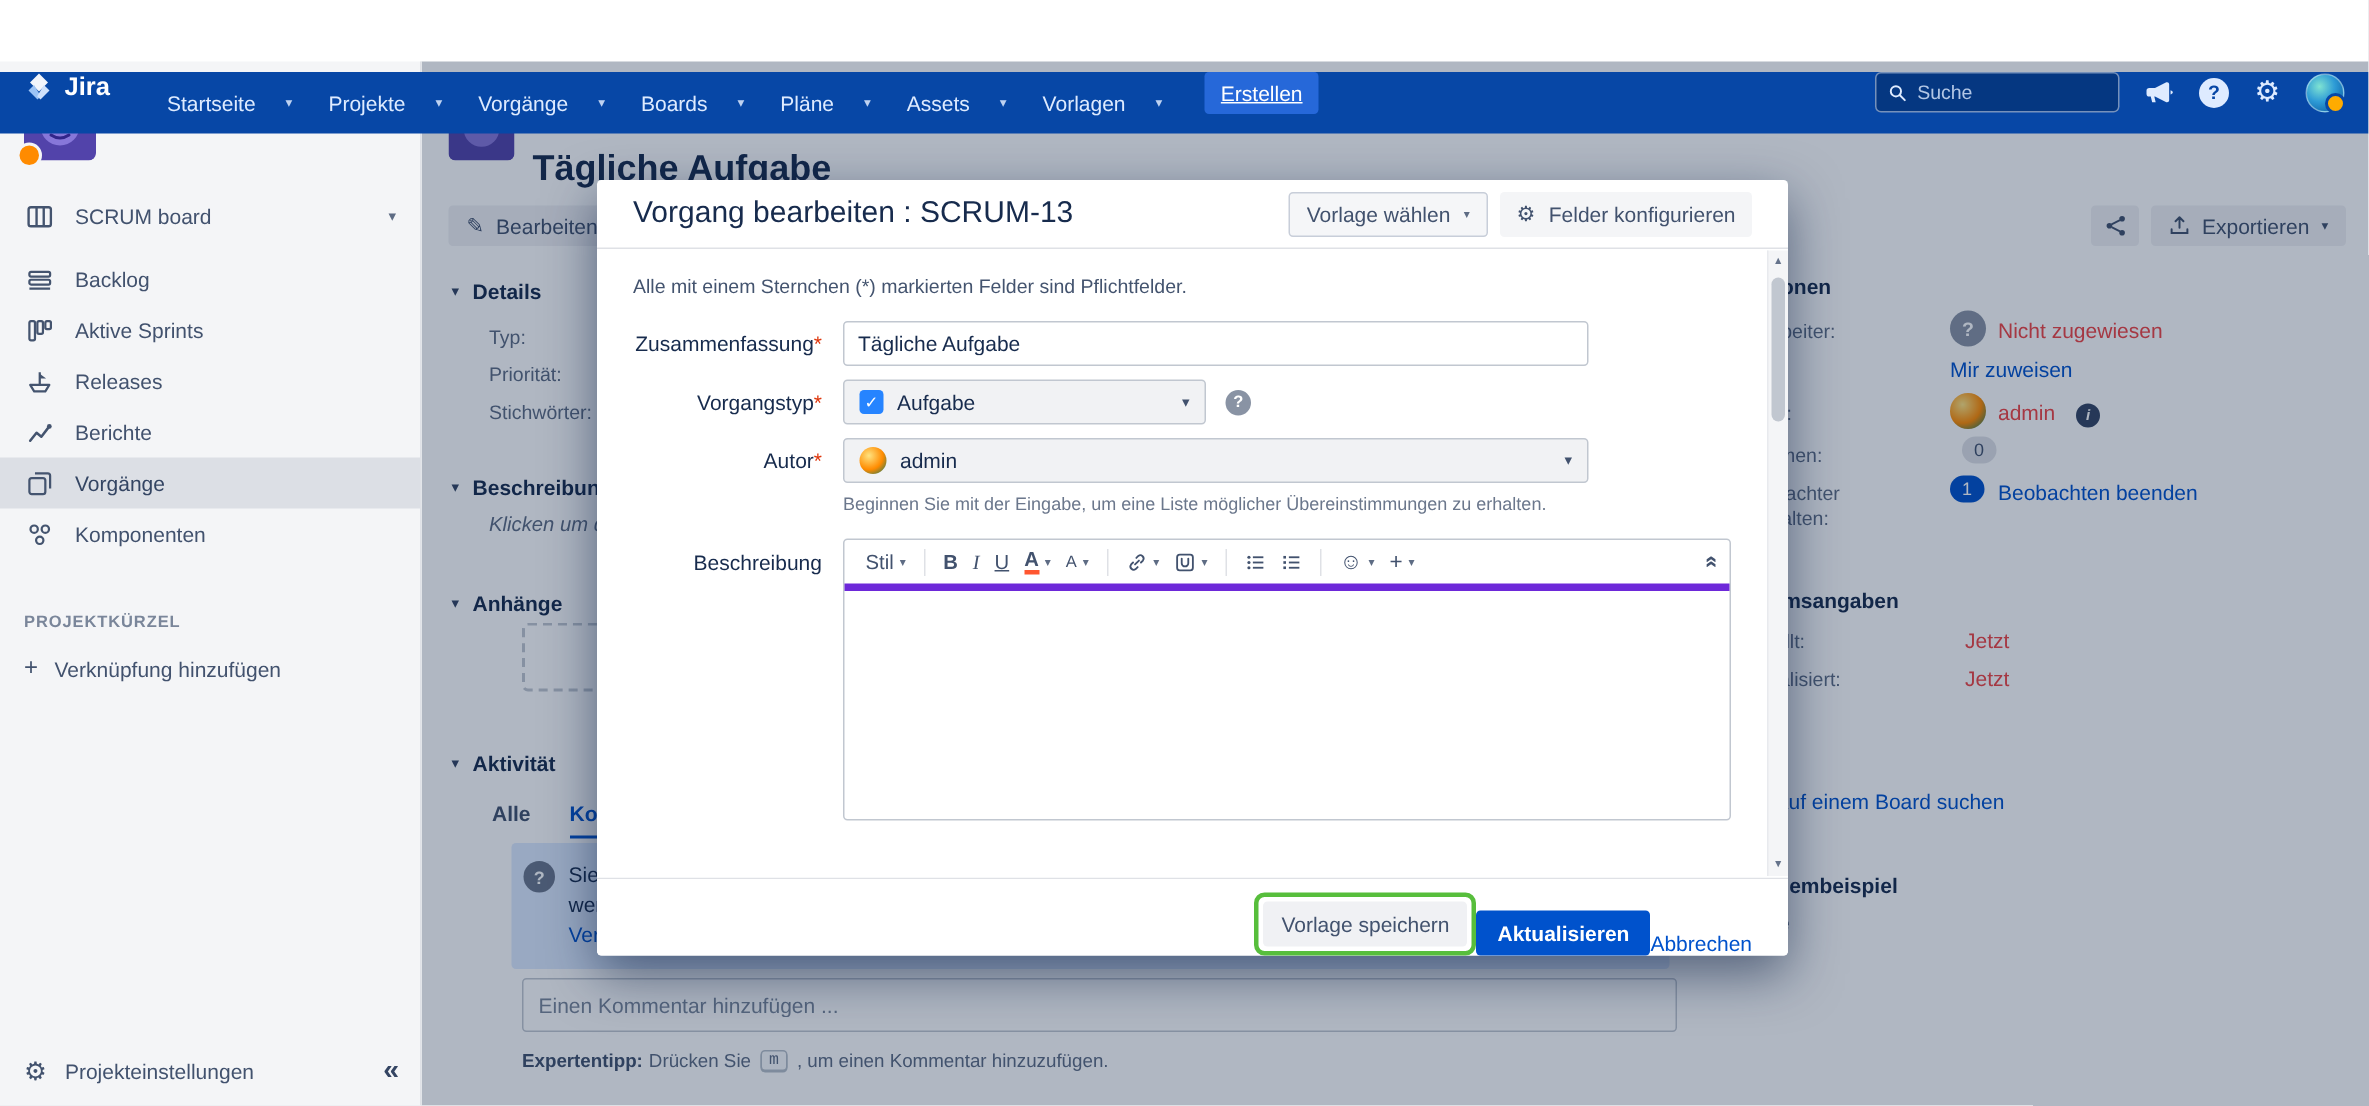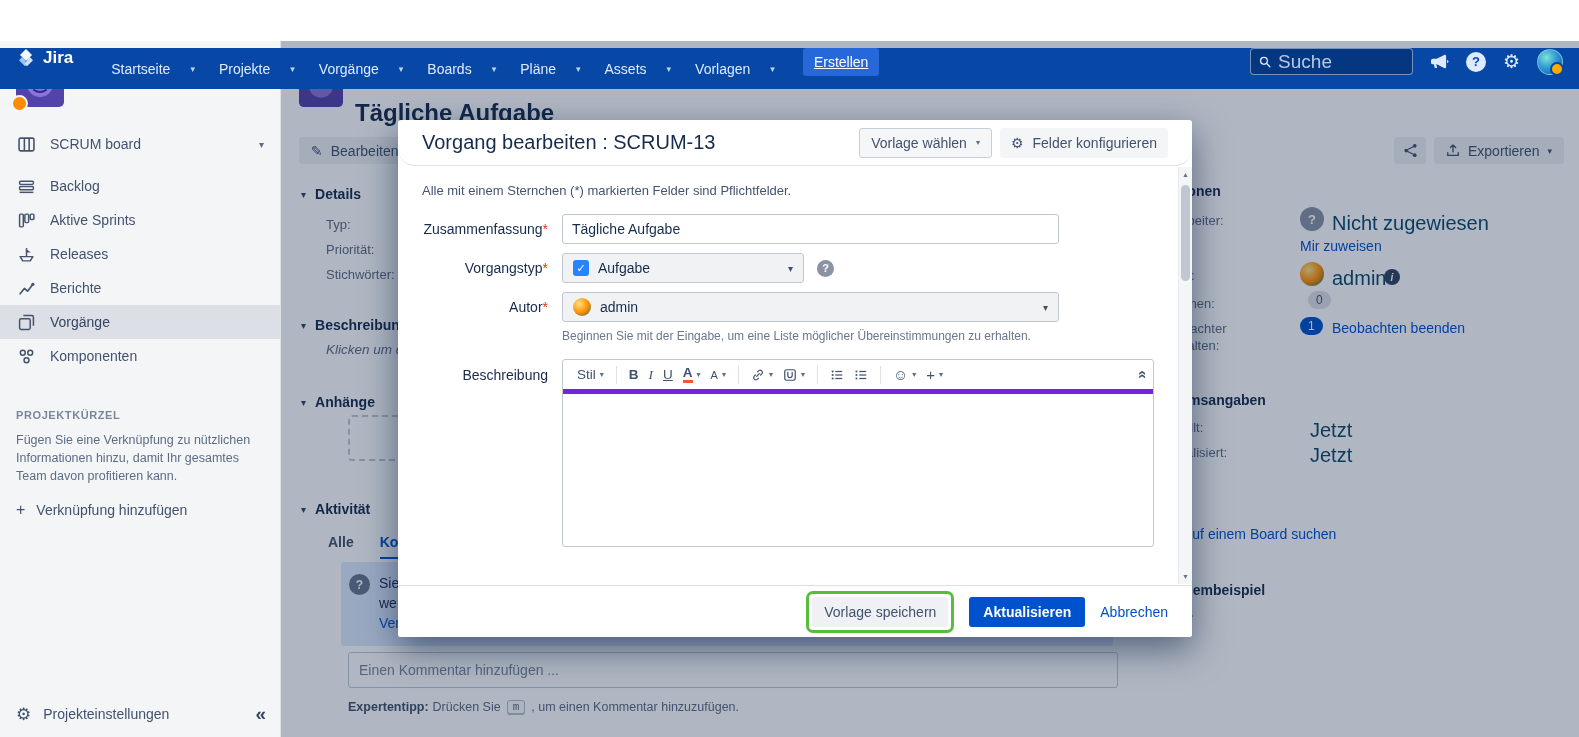--- a/index.html
+++ b/index.html
@@ -9,21 +9,21 @@
   
   .topnav { position:absolute; top:0; left:0; width:1579px; height:41px; background:#0747A6;
     display:flex; align-items:flex-start; padding:0 16px; z-index:30;margin-top:48px; }
   .logo { display:flex; align-items:center; gap:7px; color:#fff; font-weight:bold; font-size:17px; margin-right:26px; }
   .nav-item { color:#DEEBFF; font-size:14px; padding:0 12px; height:41px; display:flex; align-items:center; gap:20px; cursor:pointer; }
   .nav-chev { font-size:9px; opacity:.85; }
   .create-btn { background:#2668D9; color:#fff; font-size:14px; padding:6px 11px; border-radius:3px; margin-left:16px; border:none; cursor:pointer;text-decoration:underline; }
   .nav-right { margin-left:auto; display:flex; align-items:center; gap:17px; }
   .search-box { width:163px; height:27px; background:rgba(0,0,0,0.22); border:1px solid rgba(255,255,255,0.45);
     border-radius:4px; display:flex; align-items:center; padding:0 8px; gap:7px; }
-  .search-box input { background:transparent; border:none; outline:none; color:#fff; font-size:19px; width:100%; font-family:inherit; }
+  .search-box input { background:transparent; border:none; outline:none; color:#fff; font-size:13px; width:100%; font-family:inherit; }
   .search-box input::placeholder { color:rgba(222,235,255,0.8); }
   .nav-ico { color:#DEEBFF; display:flex; align-items:center; cursor:pointer; }
   .help-badge { width:20px; height:20px; border-radius:50%; background:#DEEBFF; color:#0747A6; font-size:13px; font-weight:bold;
     display:flex; align-items:center; justify-content:center; }
   .gear-glyph { font-size:19px; line-height:1; }
   .avatar-nav { width:26px; height:26px; border-radius:50%; position:relative; cursor:pointer;
     background:radial-gradient(circle at 35% 32%, #7FE3D2, #2E9BD6 45%, #0B5FA5 90%); border:1px solid rgba(255,255,255,.4); }
   .avatar-nav::after { content:""; position:absolute; right:-2px; bottom:-2px; width:10px; height:10px;
     border-radius:50%; background:#FFAB00; border:2px solid #0747A6; }
 
@@ -82,40 +82,40 @@
     border-radius:3px; padding:0 10px; font-size:14px; color:#172B4D; font-family:inherit; }
   .comment-box::placeholder { color:#7A869A; }
   .protip { position:absolute; left:67px; top:659px; font-size:12.5px; color:#5E6C84; display:flex; align-items:center; gap:4px; }
   .protip b { color:#42526E; }
   kbd { border:1px solid #B6BFC9; border-radius:3px; background:#FAFBFC; padding:0 5px; font-size:11px;
     color:#5E6C84; font-family:"Liberation Mono","DejaVu Sans Mono",monospace; margin:0 2px; box-shadow:0 1px 0 #B6BFC9; }
 
   
   .rc-head { position:absolute; font-size:14px; font-weight:600; color:#172B4D; left:876px; }
   .rc-label { position:absolute; font-size:13px; color:#5E6C84; left:879px; }
-  .rc-val { position:absolute; font-size:20px; color:#0c4a6e; }
+  .rc-val { position:absolute; font-size:14px; color:#ef4444; }
   .rc-link { position:absolute; font-size:14px; color:#0052CC; cursor:pointer; }
   .q-avatar { position:absolute; left:1019px; top:166px; width:24px; height:24px; border-radius:50%;
     background:#8993A4; color:#fff; font-size:13px; font-weight:bold; display:flex; align-items:center; justify-content:center; }
   .admin-avatar { position:absolute; left:1019px; top:221px; width:24px; height:24px; border-radius:50%;
     background:radial-gradient(circle at 35% 32%, #FFE380, #FF8B00 55%, #1C7A5B 95%); }
   .info-ic { position:absolute; left:1103px; top:228px; width:16px; height:16px; border-radius:50%;
     background:#344563; color:#fff; font-size:10px; font-weight:bold; font-style:italic;
     display:flex; align-items:center; justify-content:center; }
   .badge { position:absolute; font-size:12px; border-radius:10px; padding:2px 8px; }
   .badge.gray { background:#DFE1E6; color:#42526E; }
   .badge.blue { background:#0052CC; color:#fff; }
 
   
   .dim { position:absolute; left:281px; top:41px; right:0; bottom:0; background:rgba(9,30,66,0.32); z-index:5; }
 
   
   .modal { position:absolute; left:398px; top:120px; width:794px; height:517px; background:#fff; border-radius:3px;
     z-index:10; box-shadow:0 12px 35px rgba(9,30,66,0.55); }
-  .m-header { height:46px; display:flex; align-items:center; padding:0 24px; border-bottom:1px solid #DFE1E6; gap:8px;border-radius:17px; }
+  .m-header { height:46px; display:flex; align-items:center; padding:0 24px; border-bottom:1px solid #DFE1E6; gap:8px; }
   .m-title { font-size:20px; font-weight:500; color:#172B4D; flex:1; }
   .m-btn { height:30px; border-radius:3px; font-size:14px; color:#42526E; display:inline-flex; align-items:center;
     gap:9px; padding:0 11px; cursor:pointer; border:none; font-family:inherit; }
   .m-btn.bordered { background:#F5F6F8; border:1px solid #C8CED9; }
   .m-btn.flat { background:#F4F5F7; }
   .m-body { position:absolute; top:47px; left:0; right:14px; bottom:52px; padding:16px 24px 0; overflow:hidden; }
   .m-note { font-size:13px; color:#44546F; margin-bottom:16px; }
   .m-row { display:flex; align-items:center; margin-bottom:9px; }
   .m-label { width:126px; text-align:right; margin-right:14px; font-size:14px; color:#172B4D; flex:0 0 auto; }
   .req { color:#DE350B; }
@@ -144,21 +144,21 @@
   .tb-sep { width:1px; height:18px; background:#DFE1E6; margin:0 7px; }
   .tb-b { font-weight:bold; } .tb-i { font-style:italic; font-family:"Liberation Serif",serif; } .tb-u { text-decoration:underline; }
   .tb-colorA { border-bottom:3px solid #FF5630; line-height:1; padding-bottom:0; font-weight:bold; }
   .tb-collapse { margin-left:auto; transform:rotate(-90deg); font-size:15px; font-weight:bold; cursor:pointer; }
   .m-scrollbar { position:absolute; top:47px; right:0; bottom:53px; width:14px; background:#F4F5F7;
     border-left:1px solid #E8EAEE; }
   .sb-arrow { position:absolute; left:0; right:0; text-align:center; font-size:7px; color:#65738B; }
   .sb-up { top:4px; } .sb-dn { bottom:4px; }
   .sb-thumb { position:absolute; left:2px; right:2px; top:18px; height:96px; background:#C1C7D0; border-radius:6px; cursor:grab; }
   .m-footer { position:absolute; bottom:0; left:0; right:0; height:52px; border-top:1px solid #DFE1E6; background:#fff;
-    display:flex; align-items:center; justify-content:flex-end; padding:0 24px; gap:15px; border-radius:0 0 3px 3px; }
+    display:flex; align-items:flex-end; justify-content:flex-end; padding:0 24px; border-radius:0 0 3px 3px; }
   .save-wrap { border:3px solid #57BE3C; border-radius:7px; padding:3px; }
   .btn-default { background:#F0F1F4; border:none; border-radius:3px; height:30px; padding:0 12px; font-size:14px;
     color:#42526E; cursor:pointer; font-family:inherit; }
   .btn-primary { background:#0052CC; color:#fff; font-weight:600; height:30px; padding:0 14px; border:none;
     border-radius:3px; font-size:14px; cursor:pointer; font-family:inherit; }
   .btn-link { background:none; border:none; color:#0052CC; font-size:14px; cursor:pointer; font-family:inherit; }
 
   svg.ico { display:block; }
 </style>
 </head>
@@ -308,21 +308,20 @@
       <svg class="ico" width="17" height="17" viewBox="0 0 16 16">
           <circle cx="4.5" cy="4.5" r="2.3" fill="none" stroke="#44546F" stroke-width="1.4"></circle>
           <circle cx="11.5" cy="4.5" r="2.3" fill="none" stroke="#44546F" stroke-width="1.4"></circle>
           <circle cx="8" cy="11.5" r="2.3" fill="none" stroke="#44546F" stroke-width="1.4"></circle>
         </svg>
     </span>
     <span>Komponenten</span>
   </div>
 
   <div class="kuerzel">PROJEKTKÜRZEL</div>
-  <div class="shortcut-hint">Fügen Sie eine Verknüpfung zu nützlichen Informationen hinzu, damit Ihr gesamtes Team davon profitieren kann.</div>
   <div class="add-shortcut">
     <span class="plus">+</span>
     <span>Verknüpfung hinzufügen</span>
   </div>
 
   <div class="side-bottom">
     <span class="gear-glyph">⚙</span>
     <span>Projekteinstellungen</span>
     <span class="collapse-btn">«</span>
   </div>

